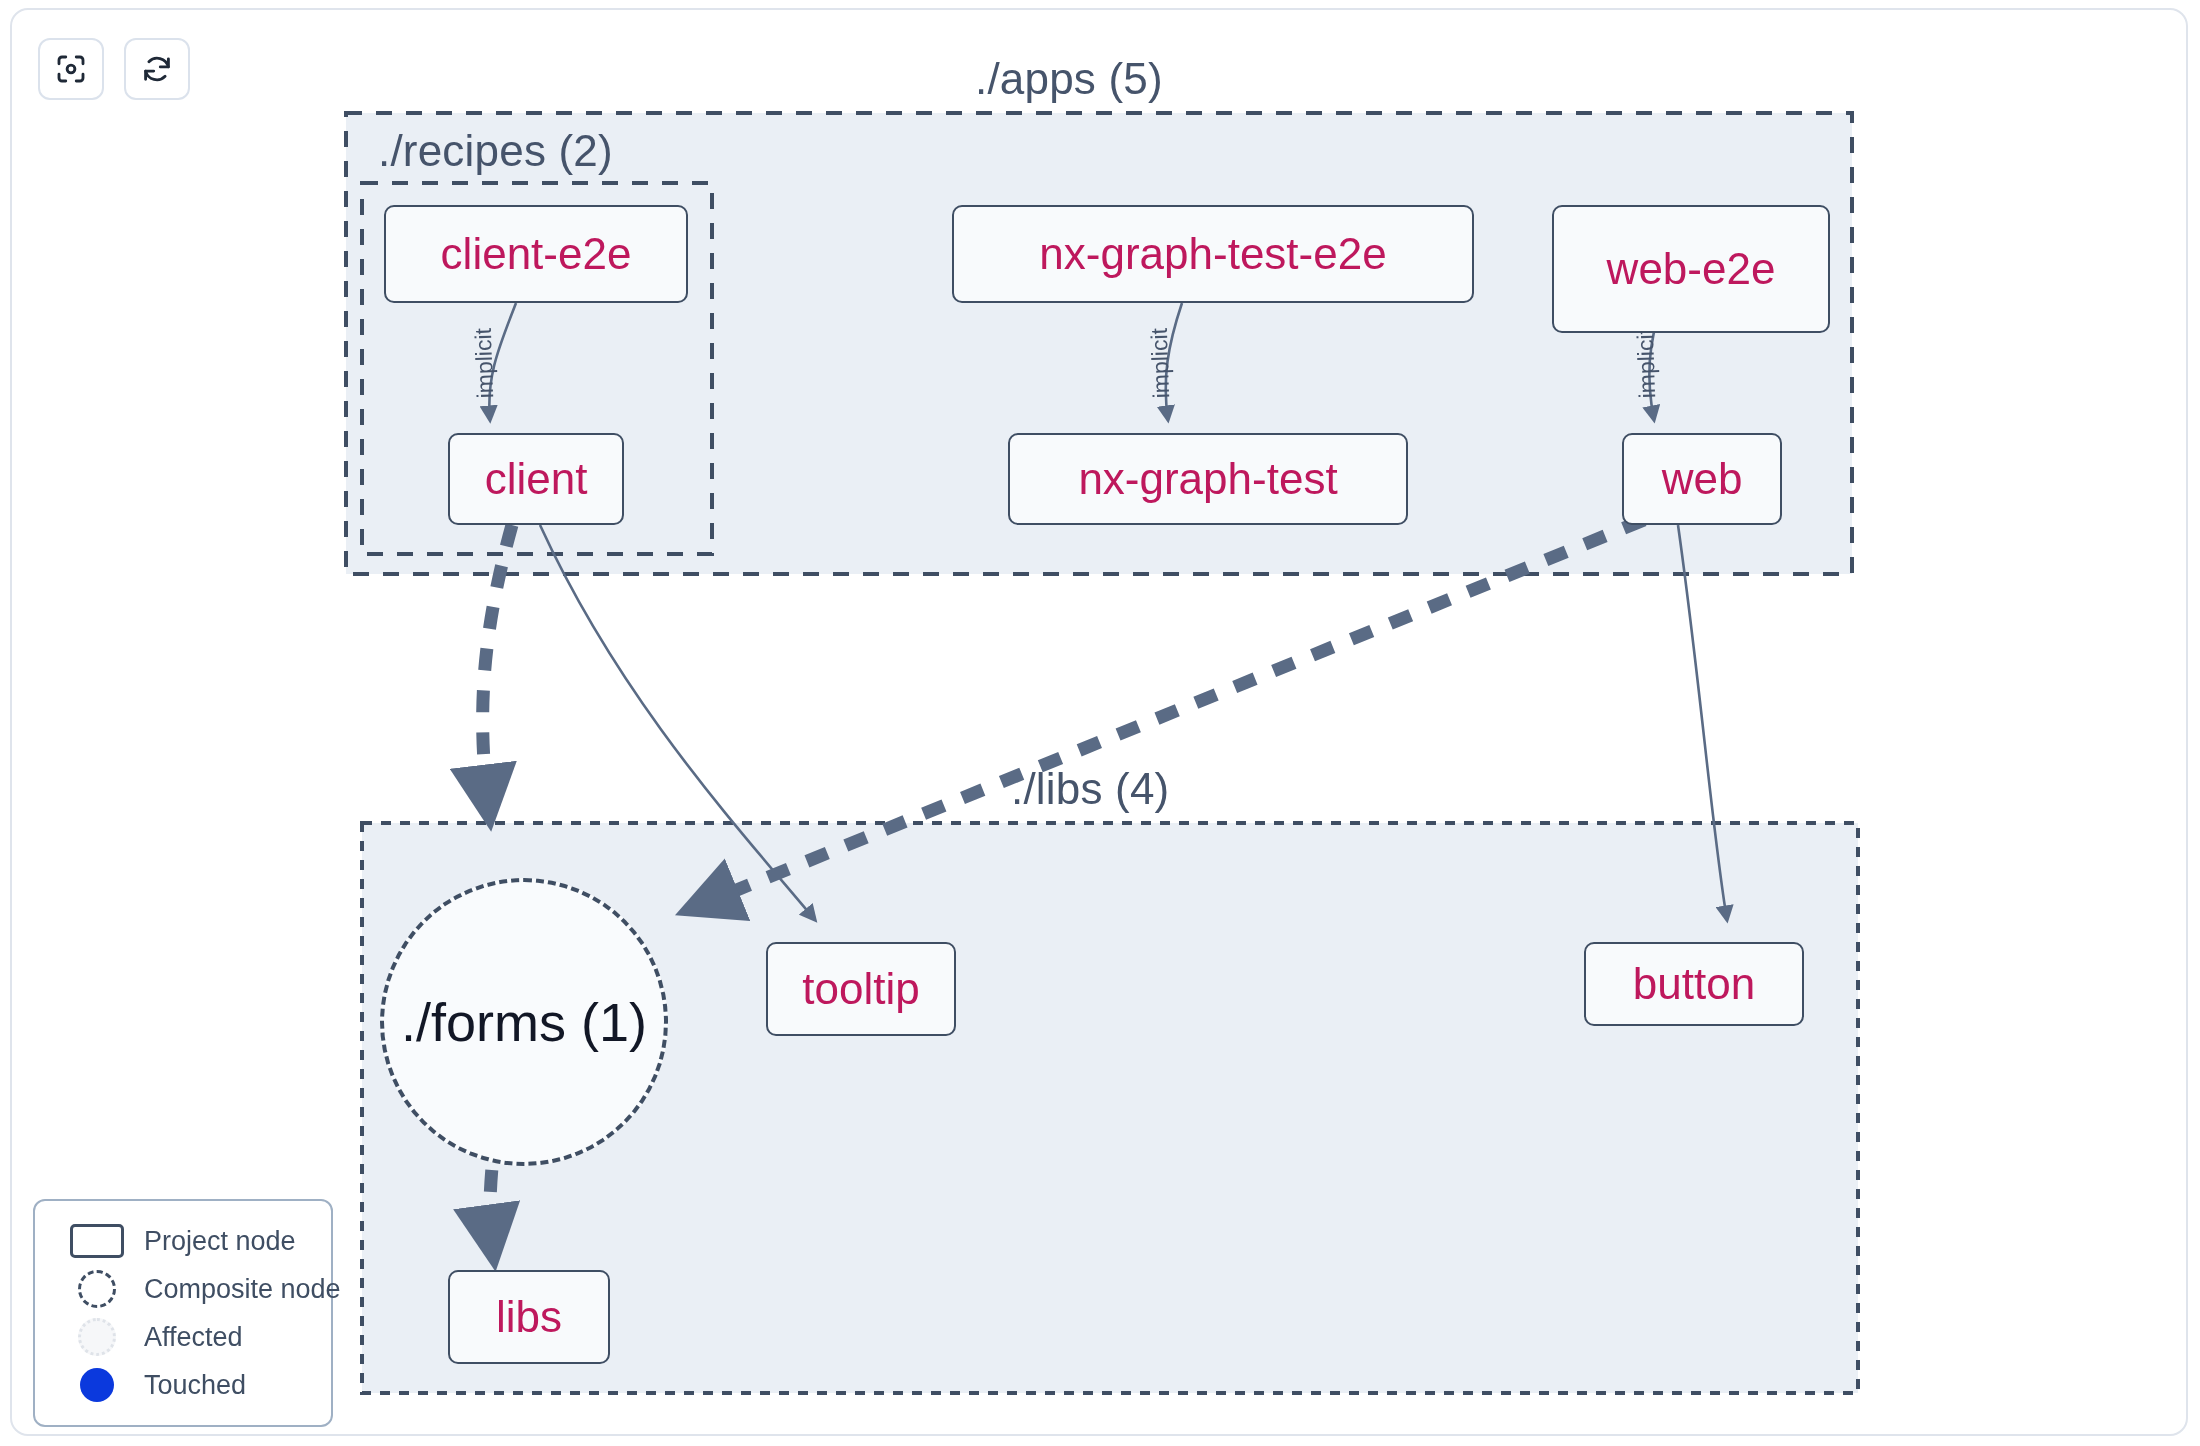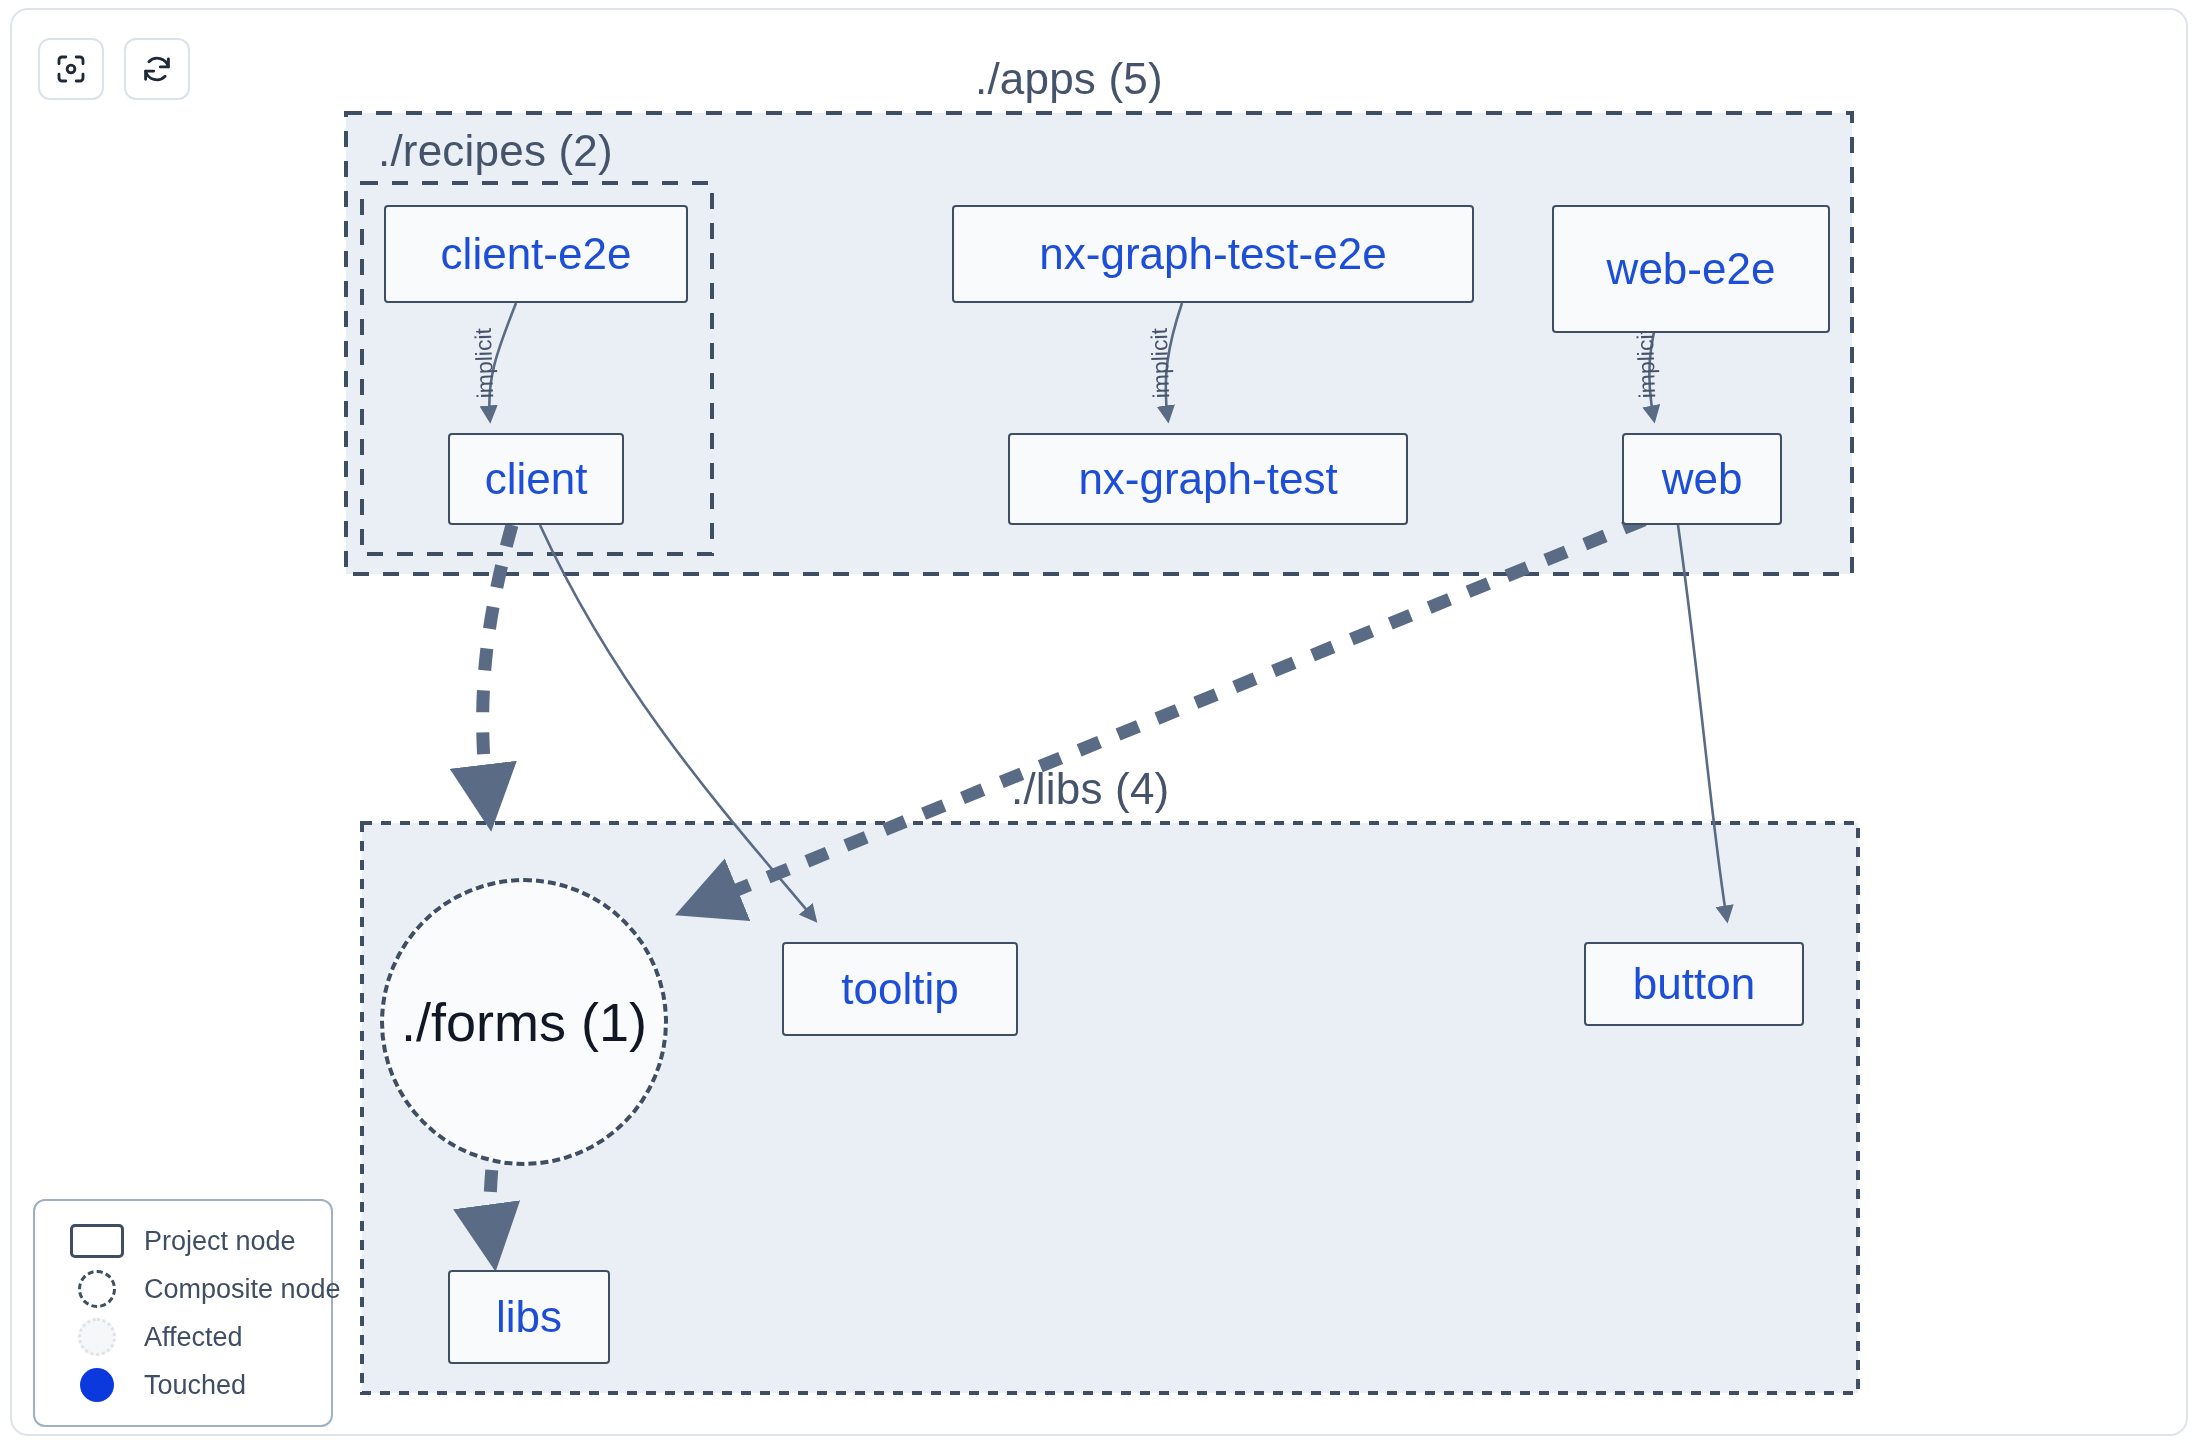--- a/index.html
+++ b/index.html
@@ -73,25 +73,25 @@
     letter-spacing: 0.2px;
     z-index: 10;
   }
 
   
   .node {
     position: absolute;
     box-sizing: border-box;
     background: #f8fafc;
     border: 2px solid #3f4e63;
-    border-radius: 4px;
+    border-radius: 10px;
     display: flex;
     align-items: center;
     justify-content: center;
-    color: #1d4ed8;
+    color: #be185d;
     font-size: 44px;
     white-space: nowrap;
     cursor: pointer;
     z-index: 20;
   }
 
   .composite-node {
     position: absolute;
     box-sizing: border-box;
     background: #f9fbfd;
@@ -262,21 +262,21 @@
   <div class="node" style="left:1552px; top:205px; width:278px; height:128px;">web-e2e</div>
 
   <div class="node" style="left:448px; top:433px; width:176px; height:92px;">client</div>
 
   <div class="node" style="left:1622px; top:433px; width:160px; height:92px;">web</div>
 
   <div class="node" style="left:1008px; top:433px; width:400px; height:92px;">nx-graph-test</div>
 
   <div class="composite-node" style="left:380px; top:878px; width:288px; height:288px;">./forms (1)</div>
 
-  <div class="node" style="left:766px; top:942px; width:236px; height:94px;margin-left:16px;">tooltip</div>
+  <div class="node" style="left:766px; top:942px; width:190px; height:94px;">tooltip</div>
 
   <div class="node" style="left:1584px; top:942px; width:220px; height:84px;">button</div>
 
   <div class="node" style="left:448px; top:1270px; width:162px; height:94px;">libs</div>
 
   <div class="legend">
     <div class="legend-row">
       <span class="legend-swatch">
         <span class="sw-project"></span>
       </span>

